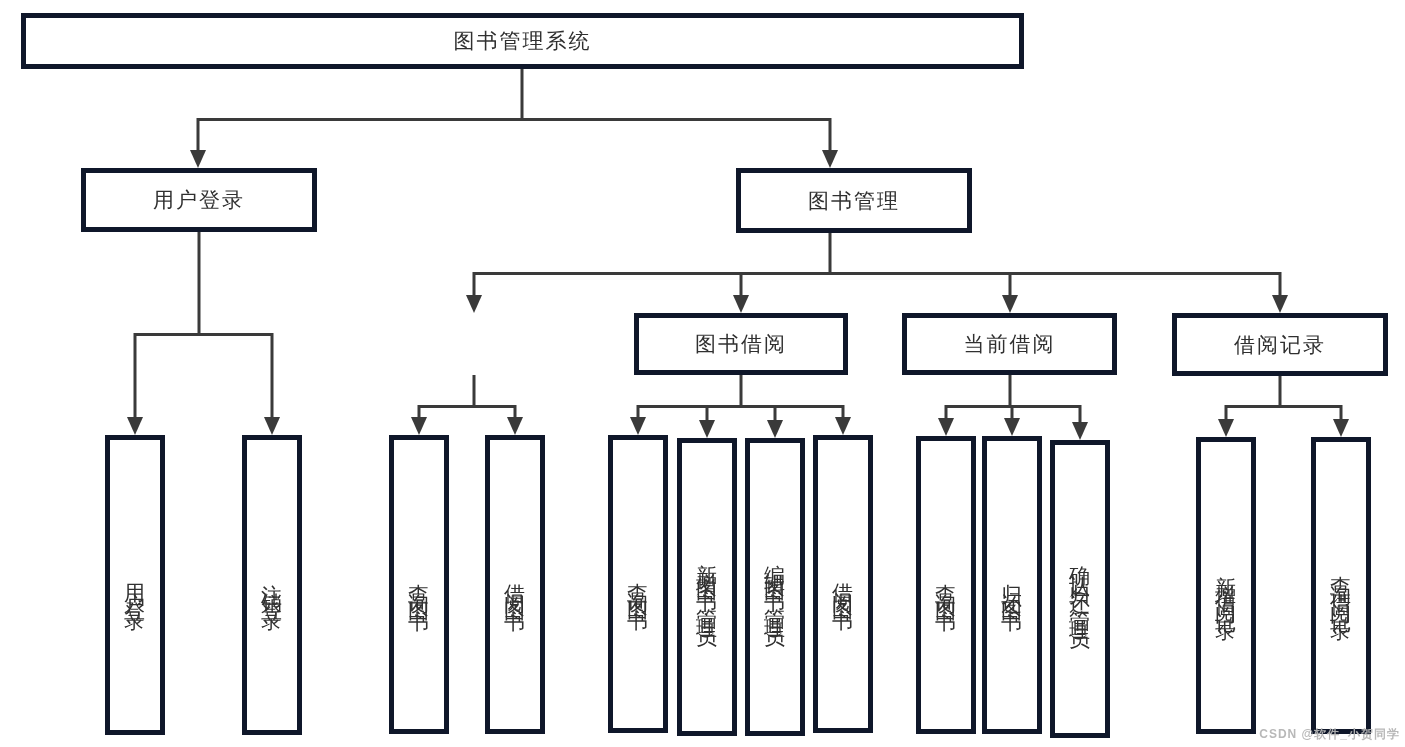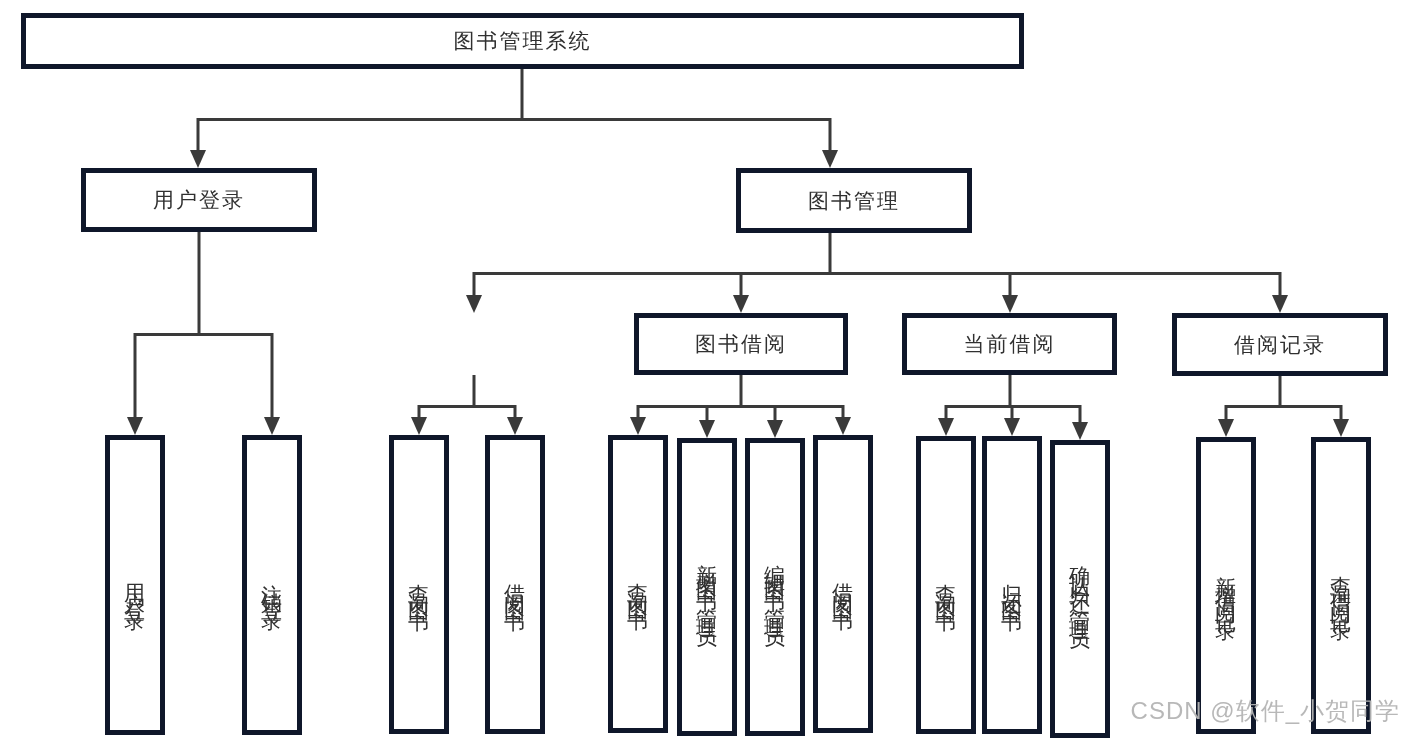--- a/index.html
+++ b/index.html
@@ -47,25 +47,26 @@
   .n-l5 {left:677px; top:438px;height:298px;}
   .n-l6 {left:745px; top:438px;height:298px;}
   .n-l7 {left:813px; top:435px;height:298px;}
   .n-l8 {left:916px; top:436px;height:298px;}
   .n-l9 {left:982px; top:436px;height:298px;}
   .n-l10{left:1050px;top:440px;height:298px;}
   .n-l11{left:1196px;top:437px;height:297px;}
   .n-l12{left:1311px;top:437px;height:297px;}
   .watermark{
     position:absolute;
-    right:5px;bottom:20px;
-    font-size:24px;
+    right:5px;bottom:4px;
+    font-size:12px;
     color:rgba(180,180,180,0.95);
     letter-spacing:1px;
     z-index:5;
+    font-weight:bold;
   }
 </style>
 </head>
 <body>
 
 <div class="canvas">
 
   <svg class="wires" width="1405" height="747" viewBox="0 0 1405 747">
     <g stroke="#3a3a3a" stroke-width="3" fill="none">
       <path d="M522 69 V121 M196.5 119.5 H831.5 M198 121 V152 M830 121 V152"></path>

